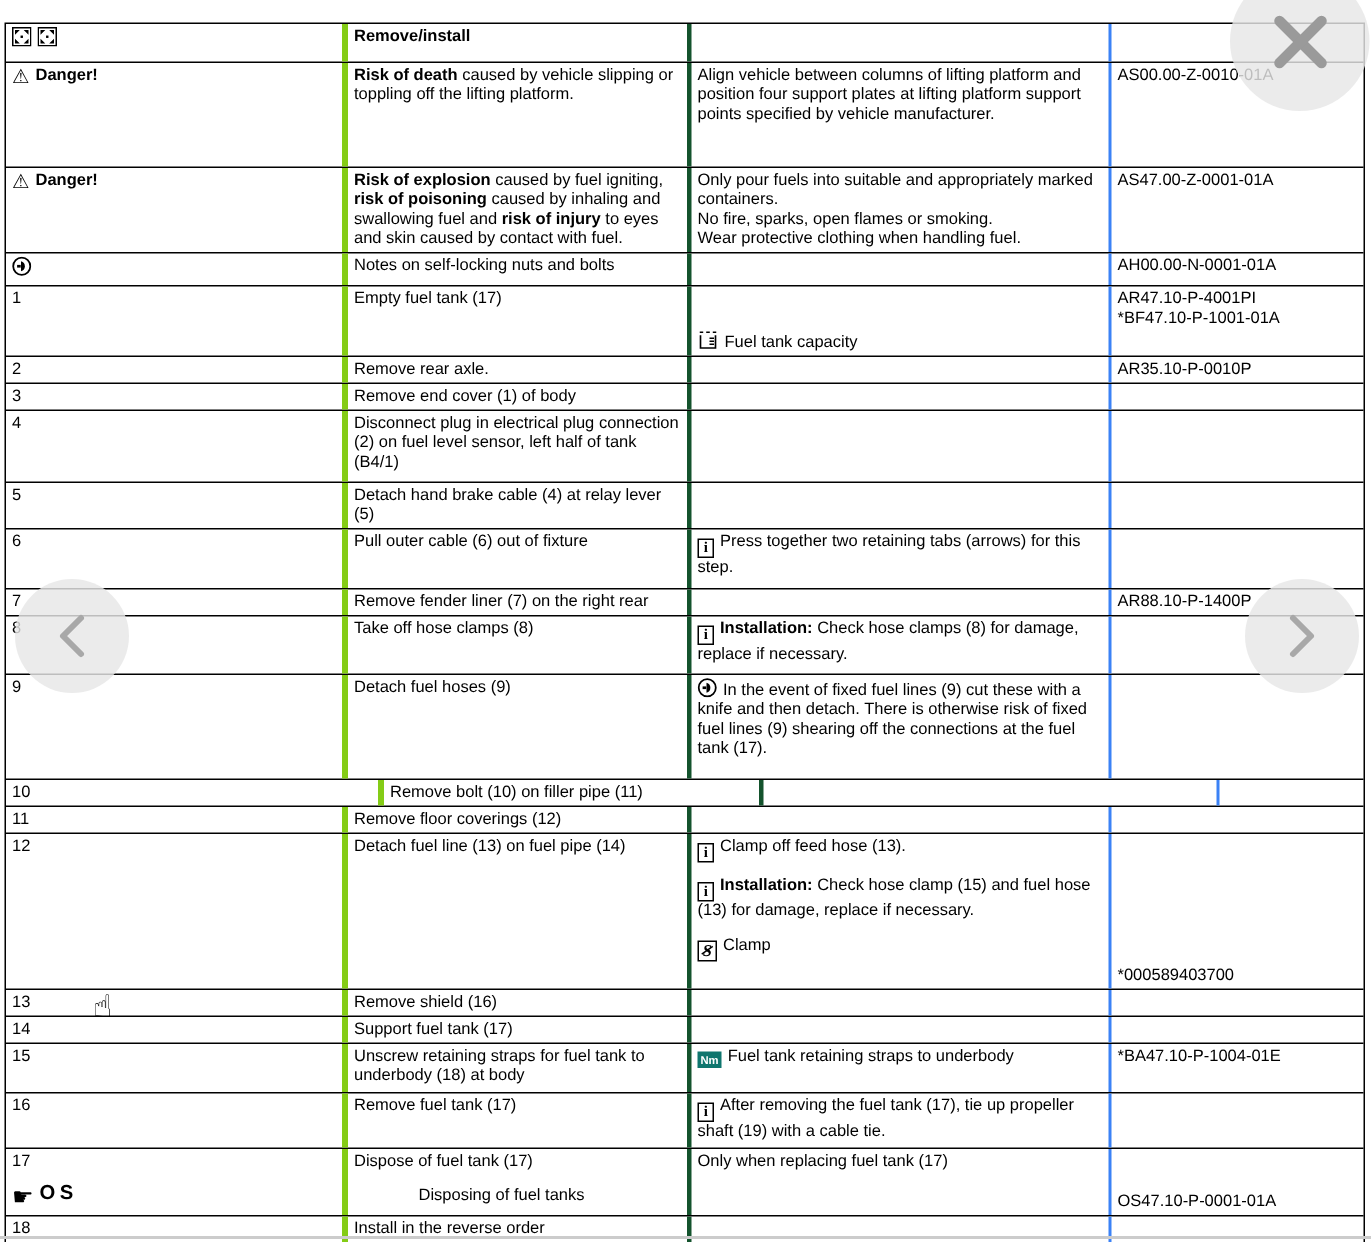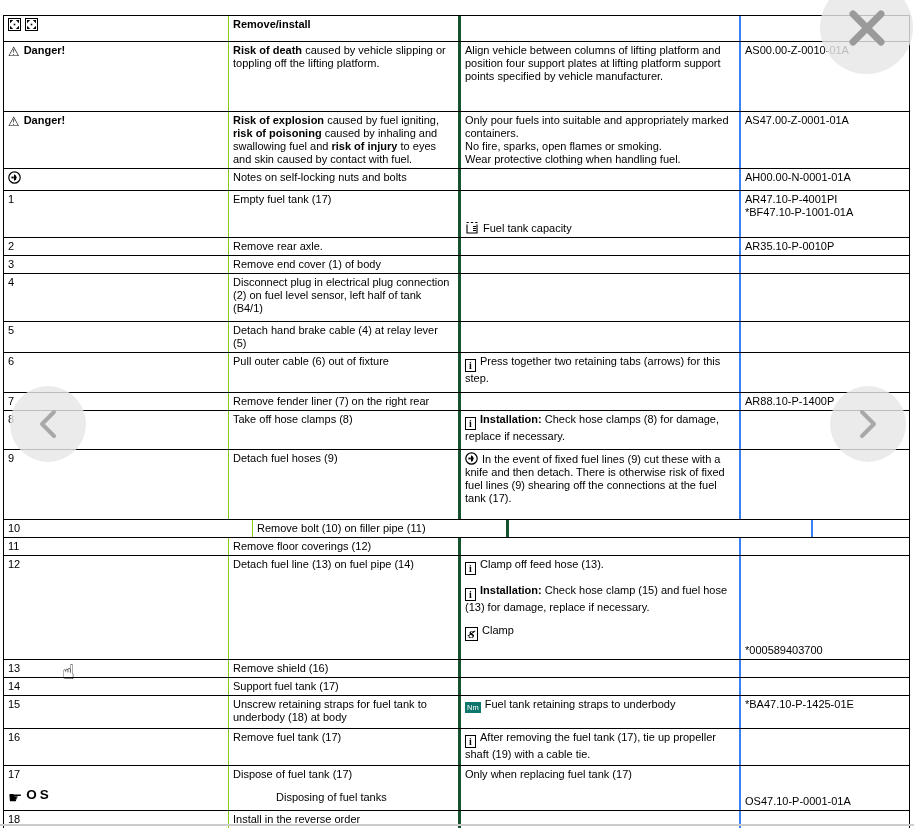--- a/index.html
+++ b/index.html
@@ -11,21 +11,21 @@
   }
   
   .wis-table{
     position:absolute;left:3px;top:15px;width:905px;
     border:1px solid #000;background:#fff;
   }
   .row{display:flex;border-top:1px solid #000;align-items:stretch;}
   .row:first-child{border-top:none;}
   .cell{box-sizing:border-box;padding:2px 4px 2px 4px;}
   .c1{width:224px;flex:none;}
-  .c2{width:230px;flex:none;border-left:1px solid #84cc16;}
+  .c2{width:230px;flex:none;border-left:4px solid #84cc16;}
   .c3{width:281px;flex:none;border-left:3px solid #14532d;}
   .c4{flex:1;border-left:2px solid #3b82f6;}
   .cell.vb{display:flex;flex-direction:column;justify-content:flex-end;}
   .para{margin:0;}
   b{font-weight:bold;}
   .hdr .c2{font-weight:bold;}
   
   .icon{display:inline-block;vertical-align:-2px;margin-right:4px;line-height:0;}
   .warn-glyph{font-size:13px;font-weight:bold;line-height:13px;vertical-align:0px;}
   .ibox{
@@ -33,21 +33,21 @@
     font-family:"Liberation Serif","DejaVu Serif",serif;font-weight:bold;
     font-size:10px;line-height:11px;text-align:center;vertical-align:-2px;
   }
   .sbox{
     display:inline-block;border:1px solid #000;width:11px;height:12px;
     font-family:"Liberation Serif","DejaVu Serif",serif;font-weight:bold;font-style:italic;
     font-size:11px;line-height:12px;text-align:center;vertical-align:-2px;position:relative;
   }
   .sbox i{position:absolute;left:1px;top:5px;width:9px;height:1px;background:#000;transform:rotate(-35deg);}
   .nmbox{
-    display:inline-block;background:#0f766e;color:#fff;font-weight:normal;
+    display:inline-block;background:#0f766e;color:#fff;font-weight:bold;
     font-size:7.5px;line-height:9px;padding:1px 2px;vertical-align:0px;text-align:center;
   }
   .hand-glyph{font-size:16px;line-height:14px;vertical-align:-2px;}
   .os-text{font-weight:bold;font-size:13.5px;letter-spacing:3px;}
   
   .circle-btn{
     position:absolute;border-radius:50%;
     display:flex;align-items:center;justify-content:center;
     background:rgba(231,231,231,0.82);z-index:5;cursor:pointer;
   }
@@ -302,21 +302,21 @@
       <div class="cell c1">
         <div class="para"><span>15</span></div>
       </div>
       <div class="cell c2">
         <div class="para"><span>Unscrew retaining straps for fuel tank to underbody (18) at body</span></div>
       </div>
       <div class="cell c3">
         <div class="para"><span class="icon"><span class="nmbox">Nm</span></span><span>Fuel tank retaining straps to underbody</span></div>
       </div>
       <div class="cell c4">
-        <div class="para"><span>*BA47.10-P-1425-01E</span></div>
+        <div class="para"><span>*BA47.10-P-1004-01E</span></div>
       </div>
     </div>
     <div class="row" style="min-height: 36px;">
       <div class="cell c1">
         <div class="para"><span>16</span></div>
       </div>
       <div class="cell c2">
         <div class="para"><span>Remove fuel tank (17)</span></div>
       </div>
       <div class="cell c3">

